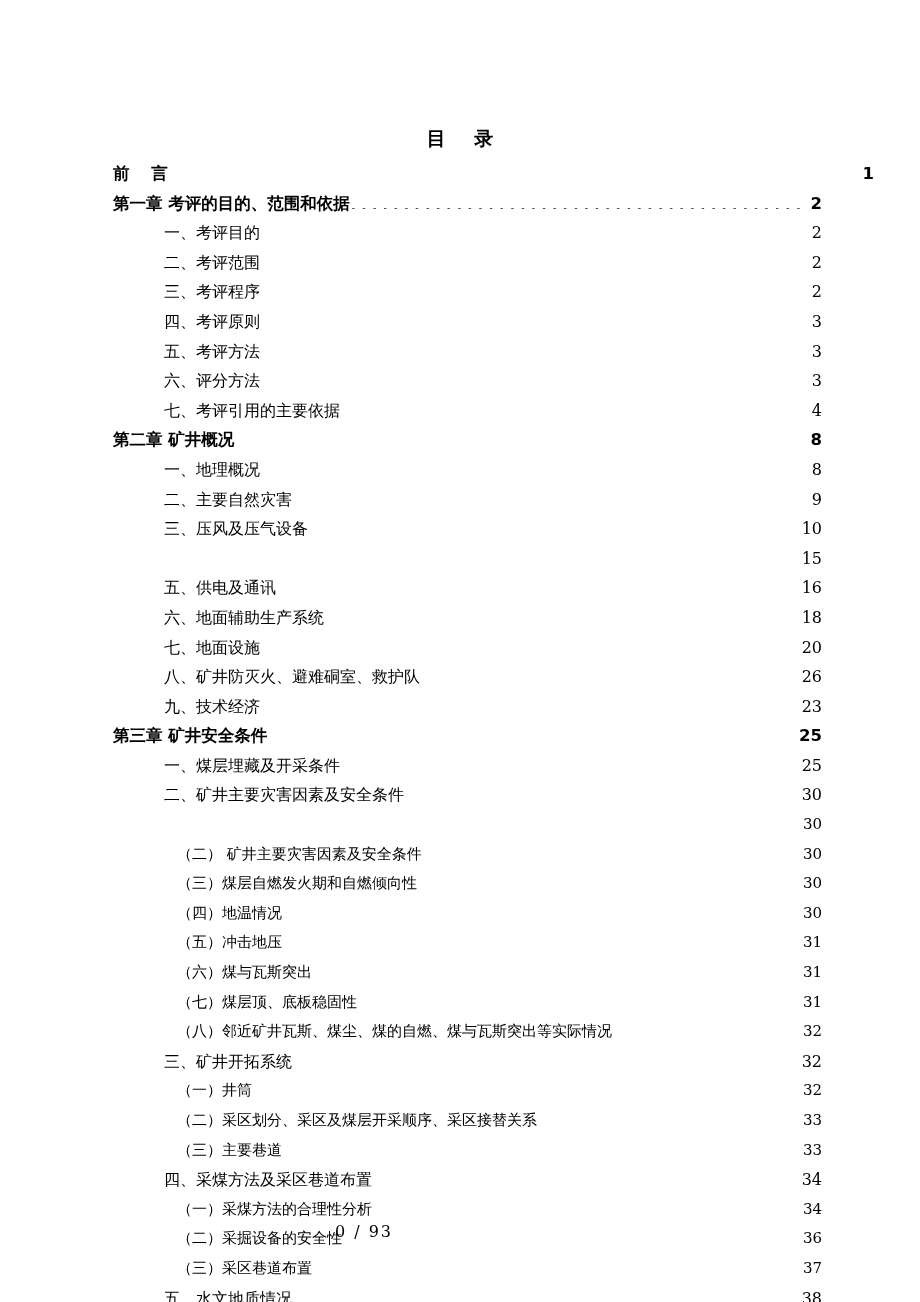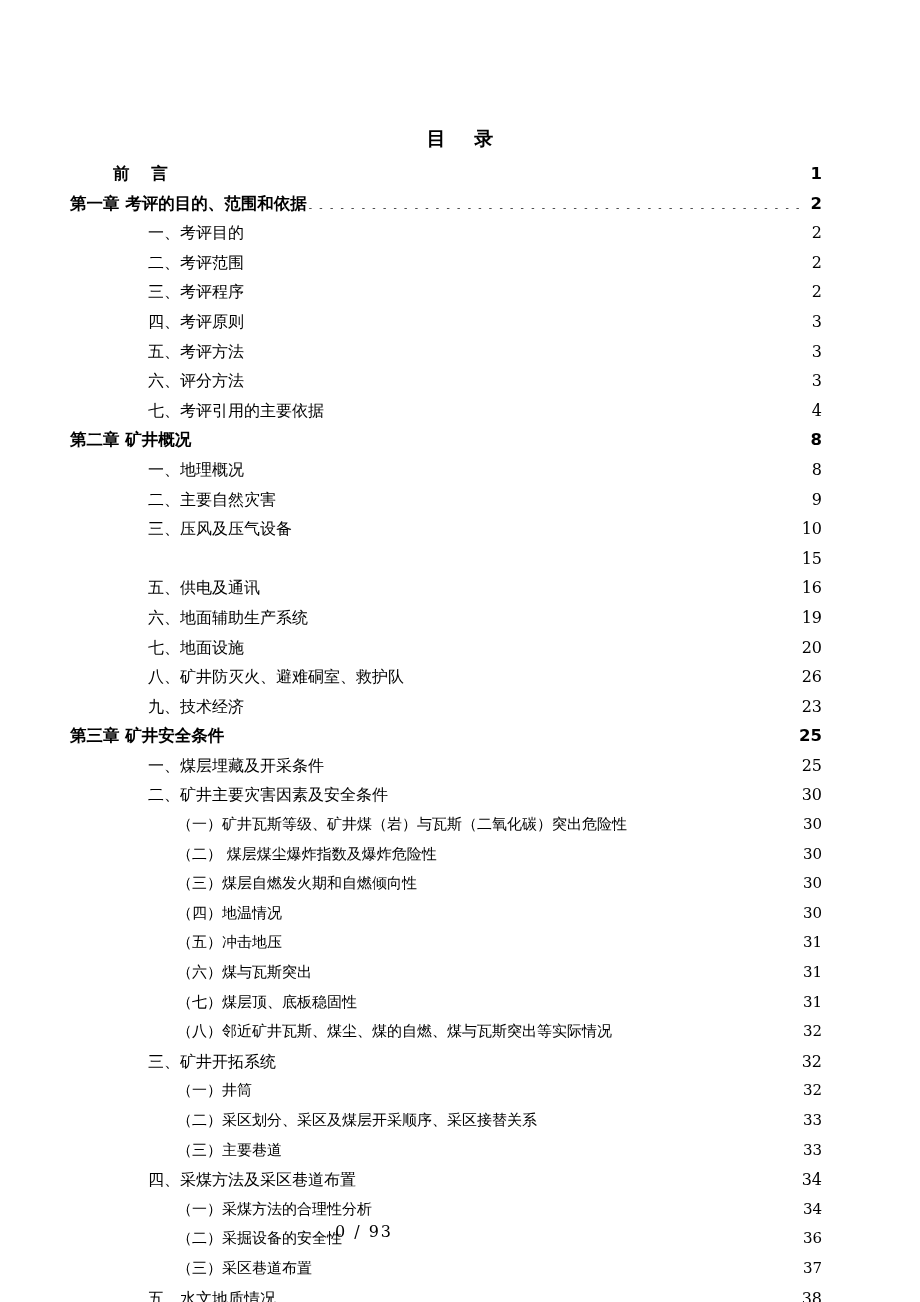--- a/index.html
+++ b/index.html
@@ -81,44 +81,45 @@
     flex: 0 0 auto;
     text-align: right;
     padding-left: 1px;
   }
 
   
   .lvl-chapter {
     font-family: "DejaVu Sans", "Liberation Sans", sans-serif;
     font-weight: bold;
     font-size: 16.5px;
-    padding-left: 70px;
+    padding-left: 113px;
     padding-right: 98px;
   }
   .lvl-chapter .toc-leader::before { font-size: 14px; letter-spacing: 0.2px; }
   .lvl-chapter .toc-page { min-width: 17px; }
 
   
   .lvl-front {
     font-family: "DejaVu Sans", "Liberation Sans", sans-serif;
     font-weight: bold;
     font-size: 16.5px;
     padding-left: 113px;
-    padding-right: 98px;
+    padding-right: 46px;
   }
   .lvl-front .toc-label { letter-spacing: 8px; }
   .lvl-front .toc-leader::before { font-size: 14px; letter-spacing: 0.2px; }
   .lvl-front .toc-page { min-width: 17px; }
 
   
   .lvl-1 {
     font-family: "DejaVu Serif", "Liberation Serif", serif;
     font-size: 16px;
     padding-left: 148px;
     padding-right: 98px;
+    margin-left: 16px;
   }
   .lvl-1 .toc-page { min-width: 17px; }
 
   
   .lvl-2 {
     font-family: "DejaVu Serif", "Liberation Serif", serif;
     font-size: 15px;
     padding-left: 177px;
     padding-right: 98px;
   }
@@ -214,21 +215,21 @@
         <span class="toc-page">15</span>
       </div>
       <div class="toc-row lvl-1">
         <span class="toc-label">五、供电及通讯</span>
         <span class="toc-leader"></span>
         <span class="toc-page">16</span>
       </div>
       <div class="toc-row lvl-1">
         <span class="toc-label">六、地面辅助生产系统</span>
         <span class="toc-leader"></span>
-        <span class="toc-page">19</span>
+        <span class="toc-page">18</span>
       </div>
       <div class="toc-row lvl-1">
         <span class="toc-label">七、地面设施</span>
         <span class="toc-leader"></span>
         <span class="toc-page">20</span>
       </div>
       <div class="toc-row lvl-1">
         <span class="toc-label">八、矿井防灭火、避难硐室、救护队</span>
         <span class="toc-leader"></span>
         <span class="toc-page">26</span>
@@ -247,26 +248,25 @@
         <span class="toc-label">一、煤层埋藏及开采条件</span>
         <span class="toc-leader"></span>
         <span class="toc-page">25</span>
       </div>
       <div class="toc-row lvl-1">
         <span class="toc-label">二、矿井主要灾害因素及安全条件</span>
         <span class="toc-leader"></span>
         <span class="toc-page">30</span>
       </div>
       <div class="toc-row lvl-2">
-        <span class="toc-label">（一）矿井瓦斯等级、矿井煤（岩）与瓦斯（二氧化碳）突出危险性</span>
-        <span class="toc-leader"></span>
-        <span class="toc-page">30</span>
-      </div>
-      <div class="toc-row lvl-2">
-        <span class="toc-label">（二） 煤层煤尘爆炸指数及爆炸危险性</span>
+        <span class="toc-leader"></span>
+        <span class="toc-page">30</span>
+      </div>
+      <div class="toc-row lvl-2">
+        <span class="toc-label">（二） 矿井主要灾害因素及安全条件</span>
         <span class="toc-leader"></span>
         <span class="toc-page">30</span>
       </div>
       <div class="toc-row lvl-2">
         <span class="toc-label">（三）煤层自燃发火期和自燃倾向性</span>
         <span class="toc-leader"></span>
         <span class="toc-page">30</span>
       </div>
       <div class="toc-row lvl-2">
         <span class="toc-label">（四）地温情况</span>

